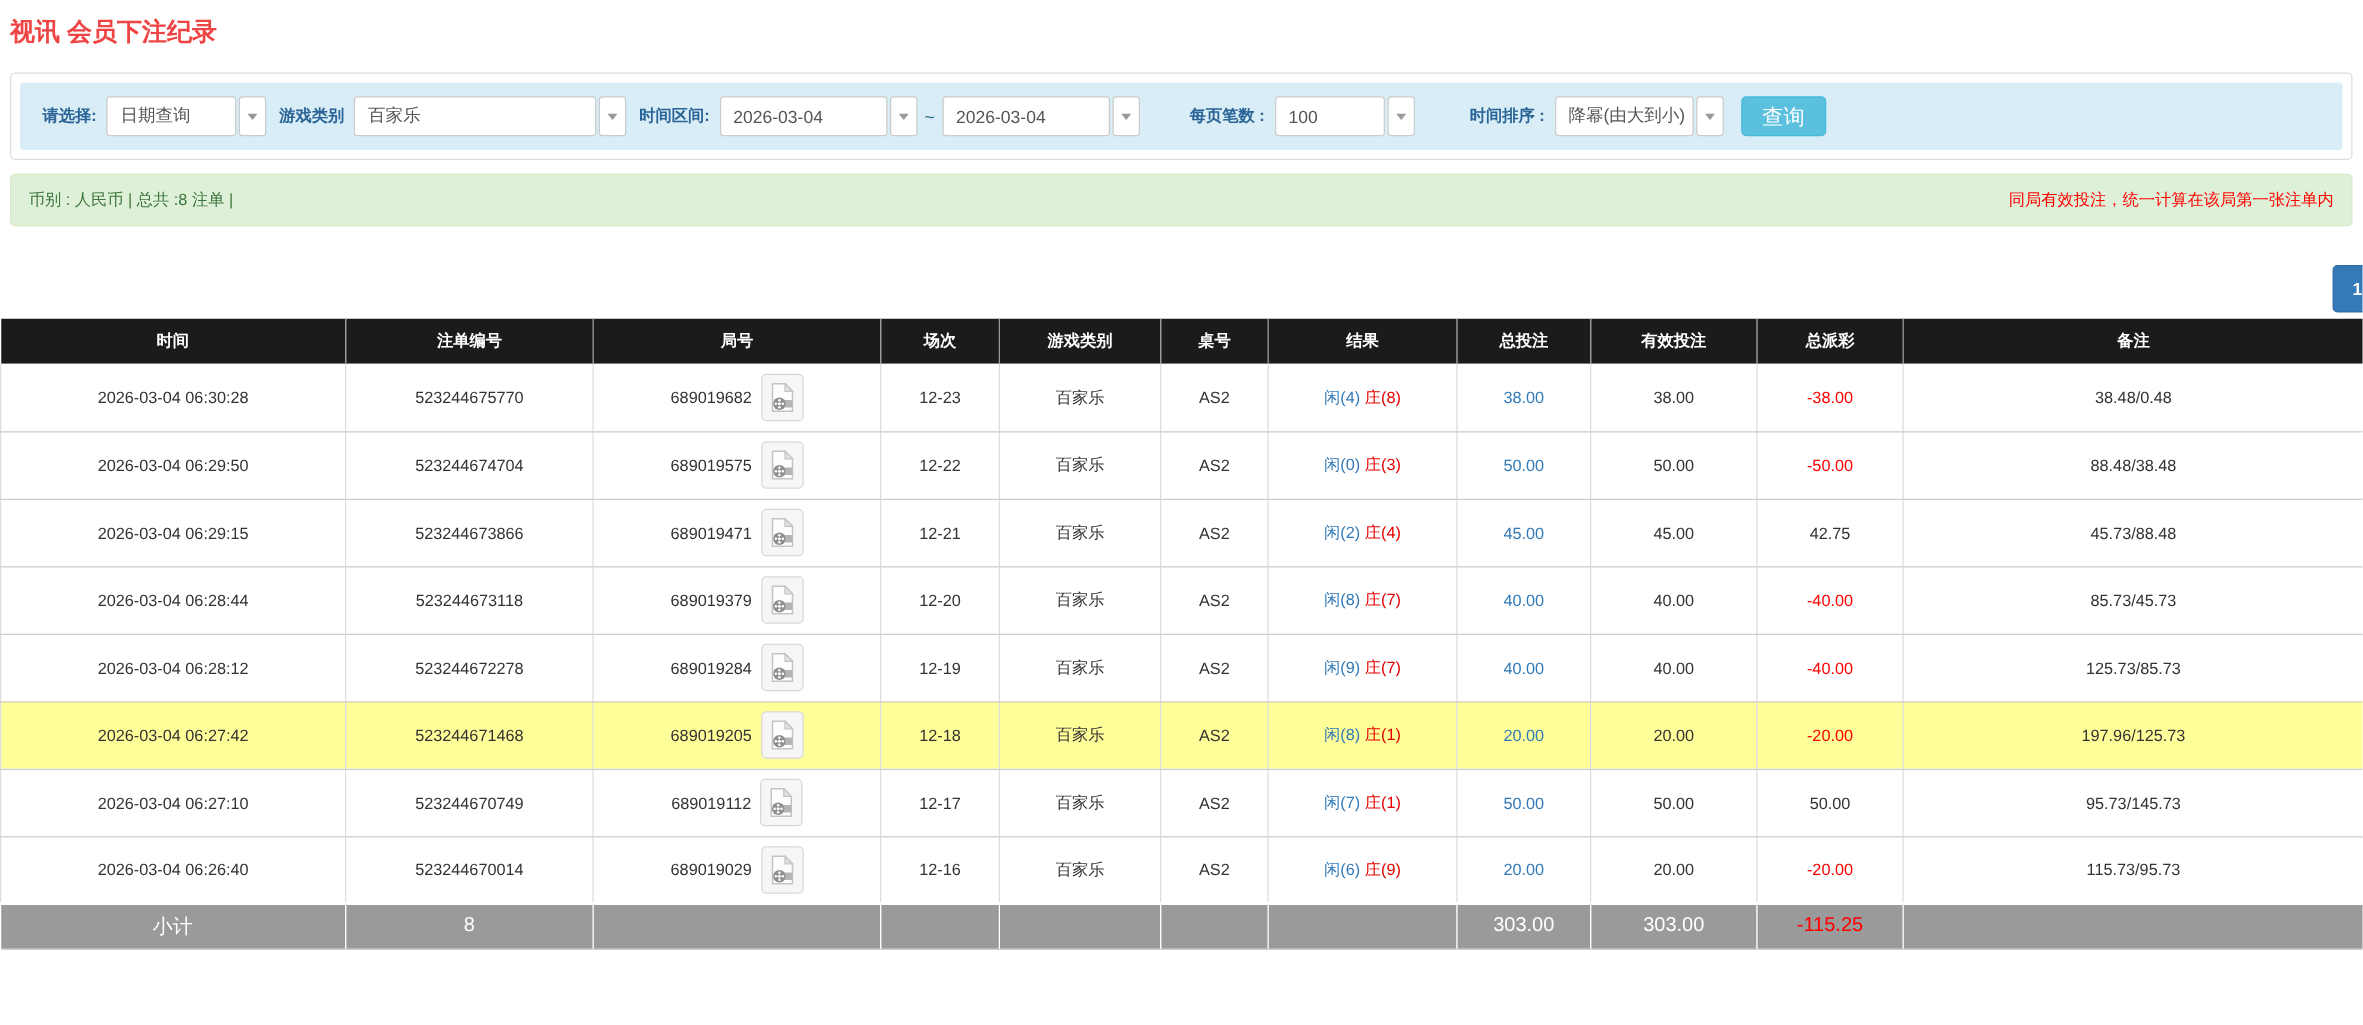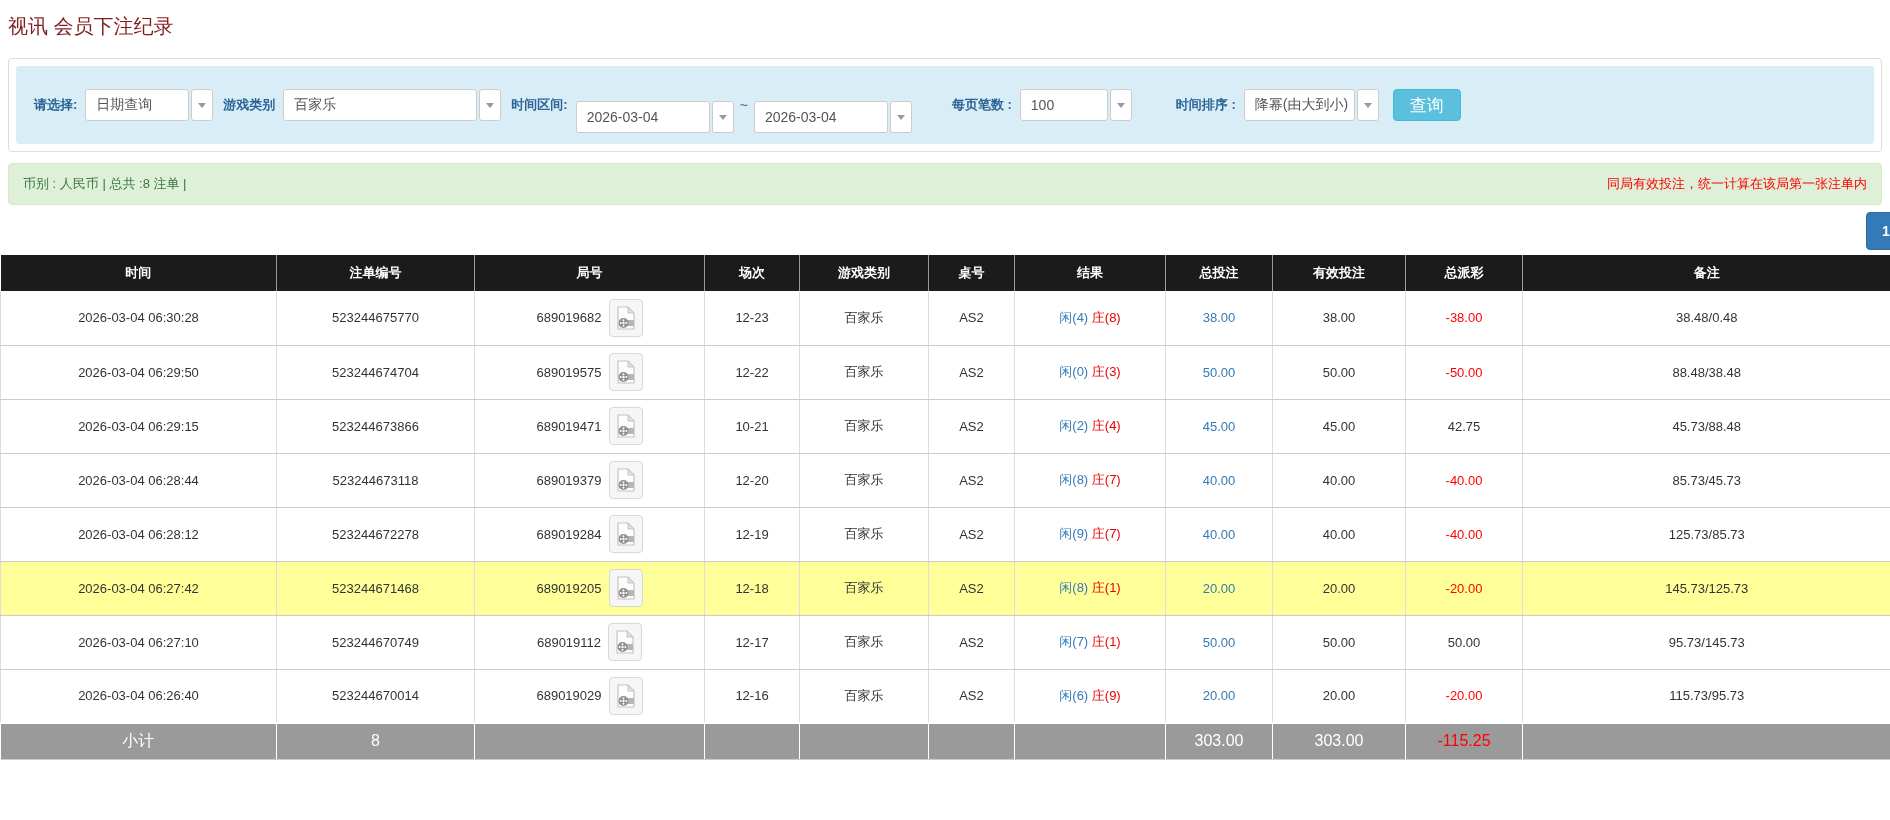--- a/index.html
+++ b/index.html
@@ -1,32 +1,32 @@
 <!DOCTYPE html>
 <html style="--filter-bar-bg: #d9edf7; --label-blue: #2a6496; --search-button-bg: #5bc0de; --summary-bg: #dff0d8; --summary-text: #3c763d; --notice-red: #ff0000; --header-bg: #1b1b1b; --highlight-row-bg: #ffff99; --footer-bg: #9a9a9a; --link-blue: #337ab7; --banker-red: #e60000; --negative-red: #ff0000; --pagination-bg: #337ab7;"><head>
 <meta charset="utf-8">
 <style>
   * { box-sizing: border-box; margin: 0; padding: 0; }
   html, body { width: 1890px; height: 820px; overflow: hidden; background: #fff;
     font-family: "Liberation Sans", "DejaVu Sans", sans-serif; position: relative; }
 
-  .page-title { font-size: 20px; font-weight: 400; color: #7f1d1d; padding: 12px 0 0 8px; line-height: 28px; }
+  .page-title { font-size: 20px; font-weight: 700; color: #ef4444; padding: 12px 0 0 8px; line-height: 28px; }
 
   .panel { margin: 18px 8px 0 8px; border: 1px solid #ddd; border-radius: 4px; background: #fff; padding: 7px; }
   .filter-bar { background: var(--filter-bar-bg, #d9edf7); border-radius: 3px; padding: 11px 8px;
     display: flex; align-items: center; }
   .flabel { color: var(--label-blue, #2a6496); font-weight: bold; font-size: 13px; margin: 0 8px 0 10px; white-space: nowrap; }
   .combo { display: flex; align-items: stretch; height: 32px; }
   .combo-val { background: #fff; border: 1px solid #ccc; border-radius: 3px; padding: 0 10px;
     font-size: 14px; color: #555; display: flex; align-items: center; flex: 1; overflow: hidden; white-space: nowrap; }
   .combo-btn { width: 22px; border: 1px solid #ccc; border-radius: 3px; background: #fff; margin-left: 2px;
     display: flex; align-items: center; justify-content: center; cursor: pointer; }
   .caret { width: 0; height: 0; border-left: 4px solid transparent; border-right: 4px solid transparent;
     border-top: 5px solid #999; }
-  .w-qtype { width: 128px; } .w-game { width: 218px; } .w-date { width: 158px; margin-top: 24px; }
+  .w-qtype { width: 128px; } .w-game { width: 218px; } .w-date { width: 158px; }
   .w-size { width: 112px; } .w-sort { width: 135px; }
   .tilde { color: #31708f; font-size: 14px; margin: 0 6px; }
   .search-btn { background: var(--search-button-bg, #5bc0de); color: #fff; border: 1px solid #46b8da;
     border-radius: 4px; height: 32px; padding: 0 16px; font-size: 17px; margin-left: 14px; cursor: pointer; }
 
   .alert { margin: 11px 8px 0 8px; height: 42px; background: var(--summary-bg, #dff0d8);
     border: 1px solid #d6e9c6; border-radius: 4px; display: flex; align-items: center;
     justify-content: space-between; padding: 0 14px; font-size: 13px; }
   .summary-text { color: var(--summary-text, #3c763d); }
   .notice-text { color: var(--notice-red, #ff0000); }
@@ -221,21 +221,21 @@
                 <rect x="11" y="14" width="7" height="6" rx="1" fill="#b5b5b5"></rect>
                 <circle cx="7.5" cy="17" r="5" fill="#8f8f8f"></circle>
                 <circle cx="7.5" cy="17" r="1.2" fill="#fff"></circle>
                 <circle cx="7.5" cy="14.2" r="1" fill="#fff"></circle>
                 <circle cx="7.5" cy="19.8" r="1" fill="#fff"></circle>
                 <circle cx="4.7" cy="17" r="1" fill="#fff"></circle>
                 <circle cx="10.3" cy="17" r="1" fill="#fff"></circle>
               </svg>
             </button>
           </span></td>
-        <td>10-21</td>
+        <td>12-21</td>
         <td>百家乐</td>
         <td>AS2</td>
         <td><span class="res-player">闲(2)</span> <span class="res-banker">庄(4)</span></td>
         <td class="blue">45.00</td>
         <td>45.00</td>
         <td class="">42.75</td>
         <td>45.73/88.48</td>
       </tr>
       <tr>
         <td>2026-03-04 06:28:44</td>
@@ -312,21 +312,21 @@
               </svg>
             </button>
           </span></td>
         <td>12-18</td>
         <td>百家乐</td>
         <td>AS2</td>
         <td><span class="res-player">闲(8)</span> <span class="res-banker">庄(1)</span></td>
         <td class="blue">20.00</td>
         <td>20.00</td>
         <td class="neg">-20.00</td>
-        <td>145.73/125.73</td>
+        <td>197.96/125.73</td>
       </tr>
       <tr>
         <td>2026-03-04 06:27:10</td>
         <td>523244670749</td>
         <td><span class="round-wrap">
             <span>689019112</span>
             <button class="video-btn">
               <svg width="20" height="24" viewBox="0 0 20 24">
                 <path d="M2 1 h10 l6 6 v16 h-16 z" fill="#fdfdfd" stroke="#c4c4c4" stroke-width="1.2"></path>
                 <path d="M12 1 l6 6 h-6 z" fill="#e2e2e2" stroke="#c4c4c4" stroke-width="1"></path>

